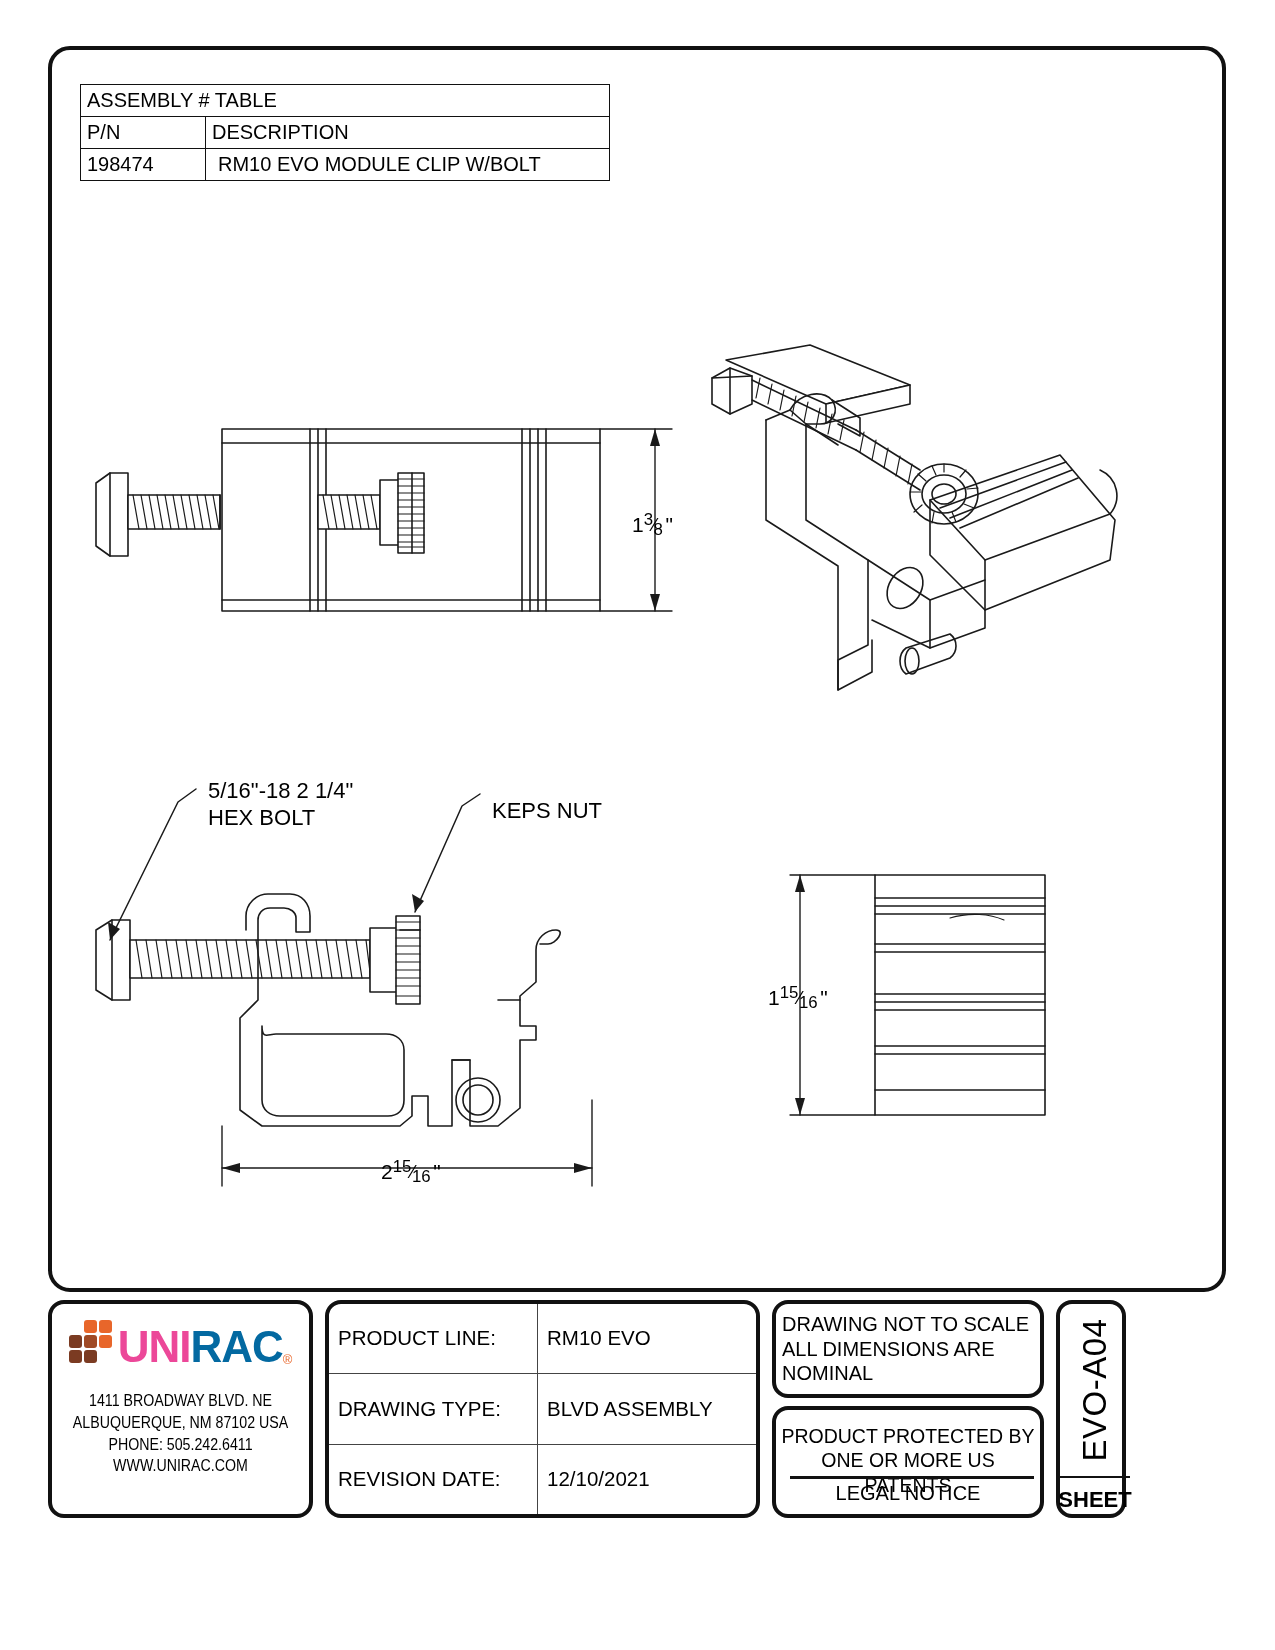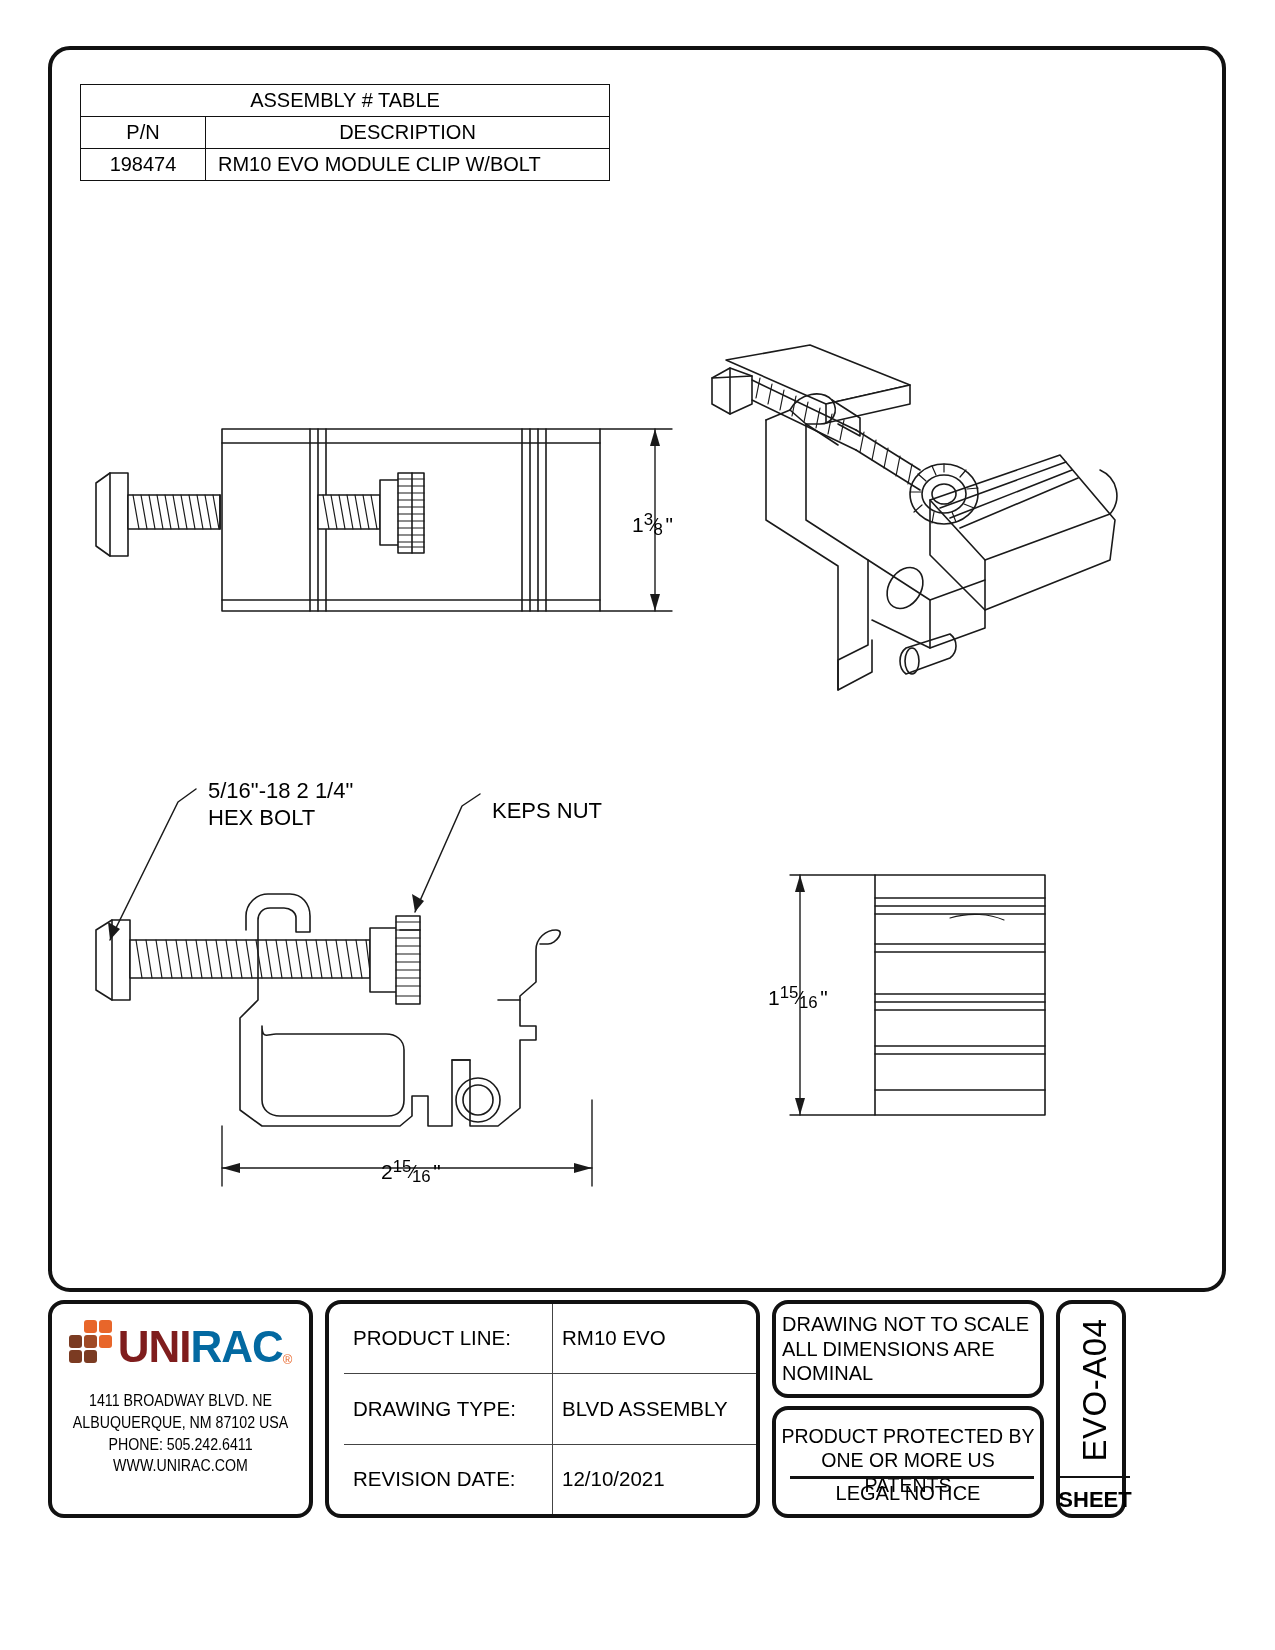--- a/index.html
+++ b/index.html
@@ -9,39 +9,39 @@
   
   #sheet{position:absolute;left:0;top:0;width:1275px;height:1650px;}
 
   .frame{position:absolute;left:48px;top:46px;width:1178px;height:1246px;
          border:4px solid #111;border-radius:22px;box-sizing:border-box;background:#fff;}
 
   
   .asm-table{position:absolute;left:80px;top:84px;width:530px;
              border-collapse:collapse;background:#fff;}
   .asm-table td{border:1.6px solid #111;font-size:20px;padding:4px 6px;
-                text-align:center;line-height:1.15;font-weight:400;}
+                line-height:1.15;font-weight:400;}
   .asm-title{font-size:21px;}
   .col-pn{width:112px;}
   .tb-box{position:absolute;border:4px solid #111;border-radius:16px;box-sizing:border-box;background:#fff;}
 
   #tb-logo{left:48px;top:1300px;width:265px;height:218px;}
   .logo-wrap{position:absolute;left:0;top:14px;width:100%;text-align:center;}
   .logo-row{display:inline-flex;align-items:flex-end;position:relative;}
   .sqgrid{display:inline-block;width:46px;height:46px;position:relative;margin-right:3px;margin-bottom:3px;}
   .sq{position:absolute;width:13px;height:13px;border-radius:3px;}
   .logo-text{font-size:44px;font-weight:700;letter-spacing:-1px;line-height:0.9;}
-  .lt-uni{color:#7f1d1d;}
+  .lt-uni{color:#ec4899;}
   .lt-rac{color:#0369a1;}
   .reg{font-size:13px;vertical-align:super;color:#e8662a;}
   .addr{position:absolute;left:0;top:86px;width:100%;text-align:center;
         font-size:16.5px;line-height:1.32;font-family:"Liberation Sans Narrow","Liberation Sans",sans-serif;
         transform:scaleX(0.86);transform-origin:center top;}
 
-  #tb-fields{left:325px;top:1300px;width:435px;height:218px;padding-left:15px;}
+  #tb-fields{left:325px;top:1300px;width:435px;height:218px;}
   .ftable{width:100%;height:100%;border-collapse:collapse;}
   .ftable td{border:1.2px solid #444;font-size:20.5px;padding:3px 9px;line-height:1.12;vertical-align:middle;}
   .ftable tr td:first-child{width:190px;border-left:none;}
   .ftable tr td:last-child{border-right:none;}
   .ftable tr:first-child td{border-top:none;}
   .ftable tr:last-child td{border-bottom:none;}
 
   #tb-note{left:772px;top:1300px;width:272px;height:98px;}
   .note-in{position:absolute;left:0;top:0;width:100%;height:100%;
            display:flex;align-items:center;justify-content:center;text-align:left;

